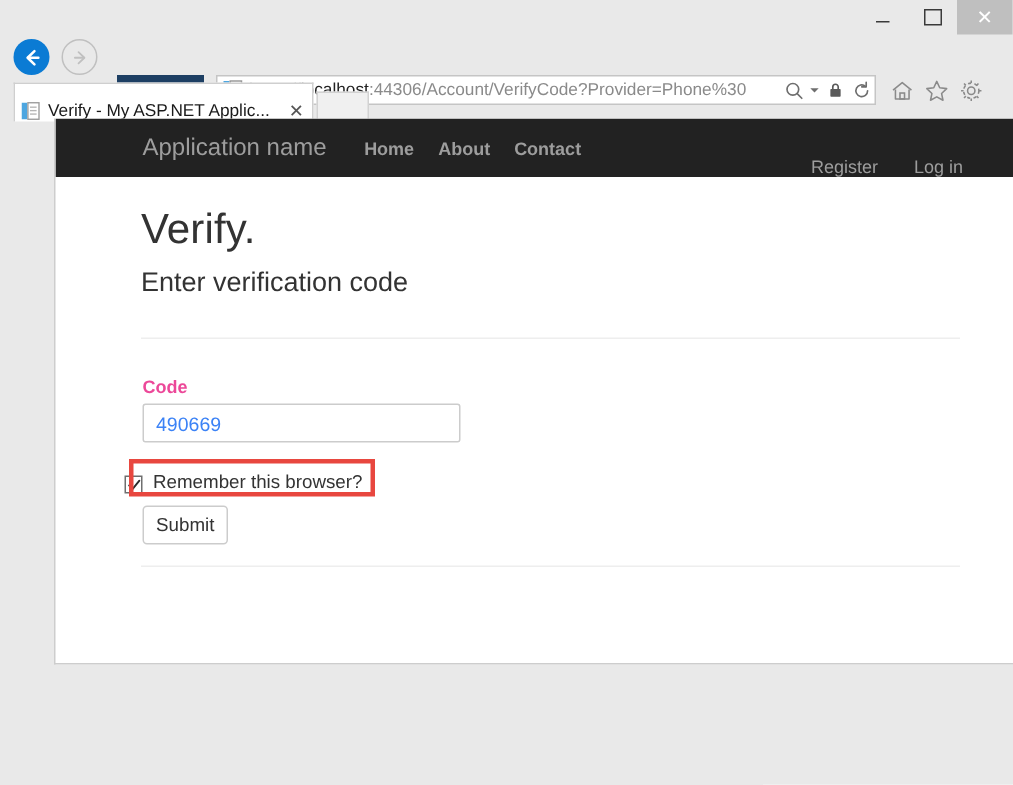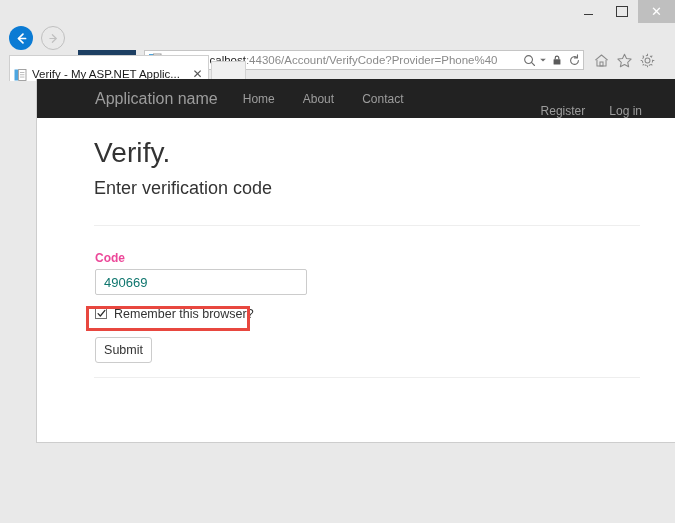--- a/index.html
+++ b/index.html
@@ -79,41 +79,41 @@
     margin-left:28px;
   }
 
   .navbar{position:absolute;left:0;top:0;width:100%;height:39px;background:#222222;}
   .navinner{position:absolute;left:0;top:0;width:100%;height:39px;display:flex;align-items:center;}
   .brand{
     margin-left:58px;color:#9d9d9d;font-size:16px;line-height:18px;
     white-space:nowrap;
   }
   .navlink{color:#9d9d9d;font-size:12px;line-height:14px;white-space:nowrap;}
-  .navleft{display:flex;align-items:flex-start;gap:28px;margin-left:25px;}
+  .navleft{display:flex;align-items:flex-start;gap:16px;margin-left:25px;font-weight:bold;}
   .navright{position:absolute;right:52px;top:0;height:39px;display:flex;align-items:flex-end;gap:24px;}
 
   
   .content{position:absolute;left:0;top:39px;width:100%;}
   .h1{margin:0;padding:0;color:#333333;font-size:28px;font-weight:normal;line-height:32px;
       position:absolute;left:57px;top:19px;letter-spacing:.1px;}
   .sub{position:absolute;left:57px;top:61px;color:#333333;font-size:18px;line-height:18px;}
   .hr{position:absolute;left:57px;width:546px;height:1px;background:#eeeeee;}
   .hr.top{top:107px;}
   .hr.bottom{top:259px;}
 
   .flabel{position:absolute;left:58px;top:133px;font-size:12px;font-weight:bold;color:#ec4899;line-height:14px;}
   .finput{
     position:absolute;left:58px;top:151px;width:212px;height:26px;
     background:#ffffff;border:1px solid #cccccc;box-sizing:border-box;
-    font-family:"Liberation Sans",sans-serif;font-size:13px;color:#0f766e;
+    font-family:"Liberation Sans",sans-serif;font-size:13px;color:#3b82f6;
     padding:0 8px;border-radius:2px;line-height:24px;outline:none;
   }
 
-  .checkrow{position:absolute;left:58px;top:189px;height:22px;display:flex;align-items:flex-start;}
+  .checkrow{position:absolute;left:46px;top:189px;height:22px;display:flex;align-items:flex-end;}
   .cbox{
     width:12px;height:12px;box-sizing:border-box;
     border:1px solid #6f6f6f;background:#ffffff;
     display:flex;align-items:center;justify-content:center;
     flex:0 0 auto;position:relative;
   }
   .cbox .tick{width:9px;height:9px;}
   .cblabel{font-size:12.5px;color:#333333;margin-left:7px;line-height:15px;white-space:nowrap;}
 
   .annot{
@@ -168,21 +168,21 @@
     <div class="addrbar">
       <span class="pageicon">
         <svg viewBox="0 0 14 14" width="14" height="14">
           <rect x="1" y="1" width="4" height="12" fill="#4da6e0"></rect>
           <rect x="5.5" y="1" width="7.5" height="12" fill="#ffffff" stroke="#9a9a9a" stroke-width="1"></rect>
           <rect x="7" y="3.5" width="4.5" height="1" fill="#b5b5b5"></rect>
           <rect x="7" y="6" width="4.5" height="1" fill="#b5b5b5"></rect>
           <rect x="7" y="8.5" width="4.5" height="1" fill="#b5b5b5"></rect>
         </svg>
       </span>
-      <span class="urltext"><span>https://</span><span class="host">localhost</span><span>:44306/Account/VerifyCode?Provider=Phone%40</span></span>
+      <span class="urltext"><span>https://</span><span class="host">localhost</span><span>:44306/Account/VerifyCode?Provider=Phone%30</span></span>
       <span class="abicon">
         <svg viewBox="0 0 14 14" width="13" height="13">
           <circle cx="6" cy="6" r="4.2" fill="none" stroke="#6e6e6e" stroke-width="1.2"></circle>
           <path d="M9.1 9.1 L12.4 12.4" stroke="#6e6e6e" stroke-width="1.2" stroke-linecap="round"></path>
         </svg>
       </span>
       <span class="abicon caret">
         <svg viewBox="0 0 10 10" width="8" height="8">
           <path d="M1.5 3.5 L5 7 L8.5 3.5" fill="#6e6e6e"></path>
         </svg>

